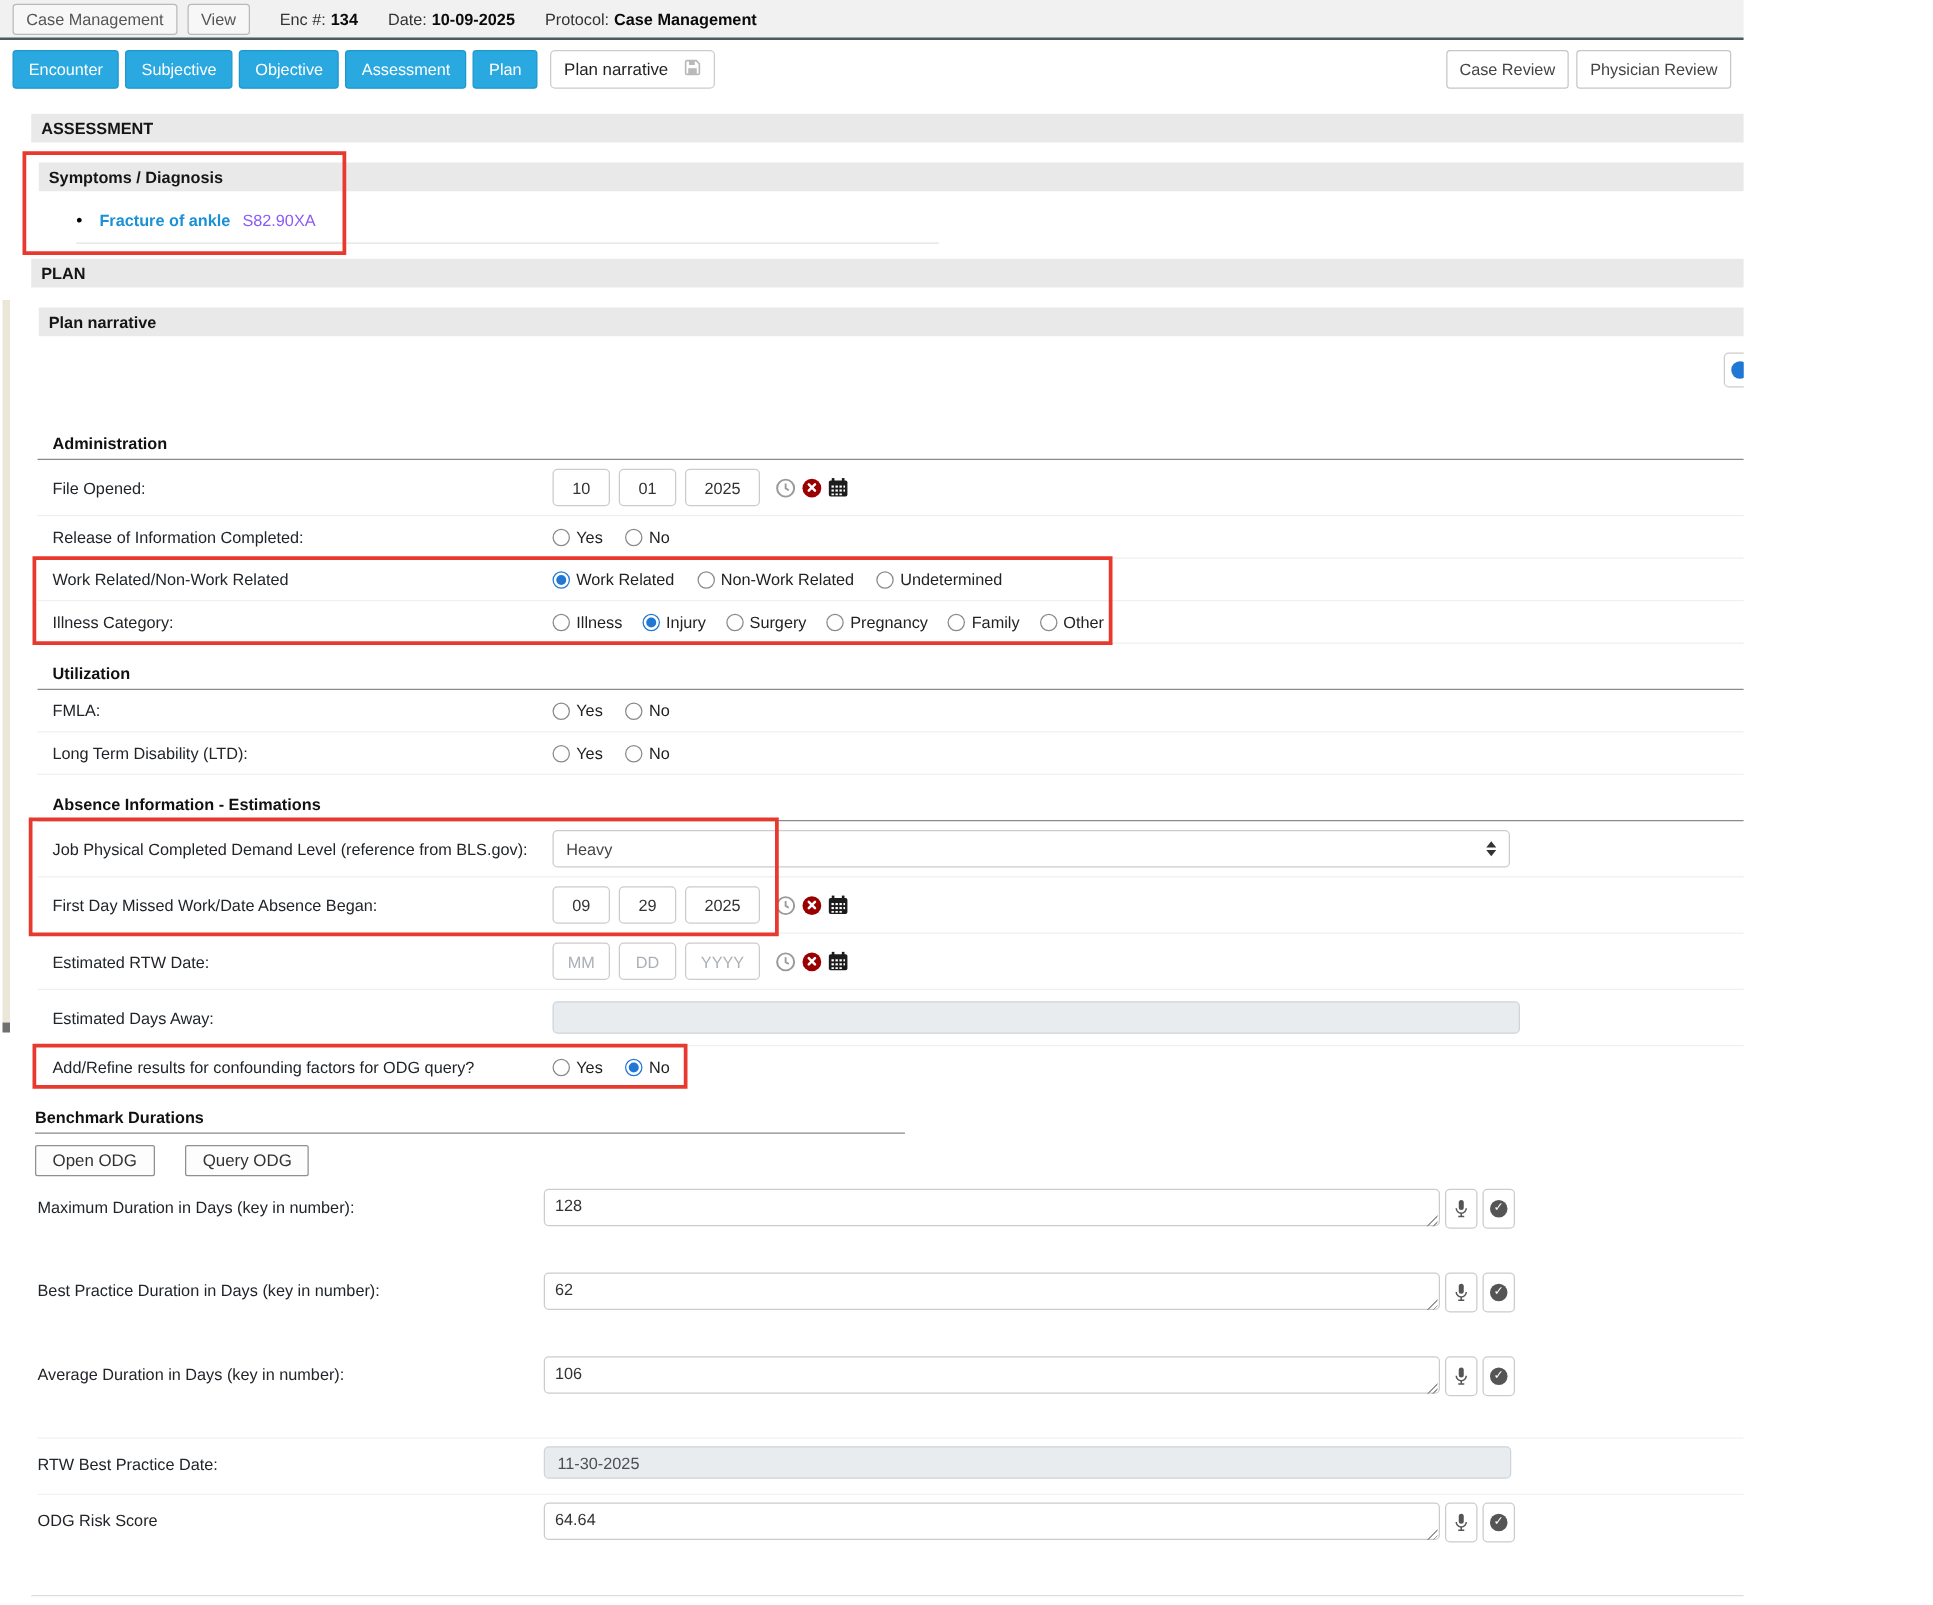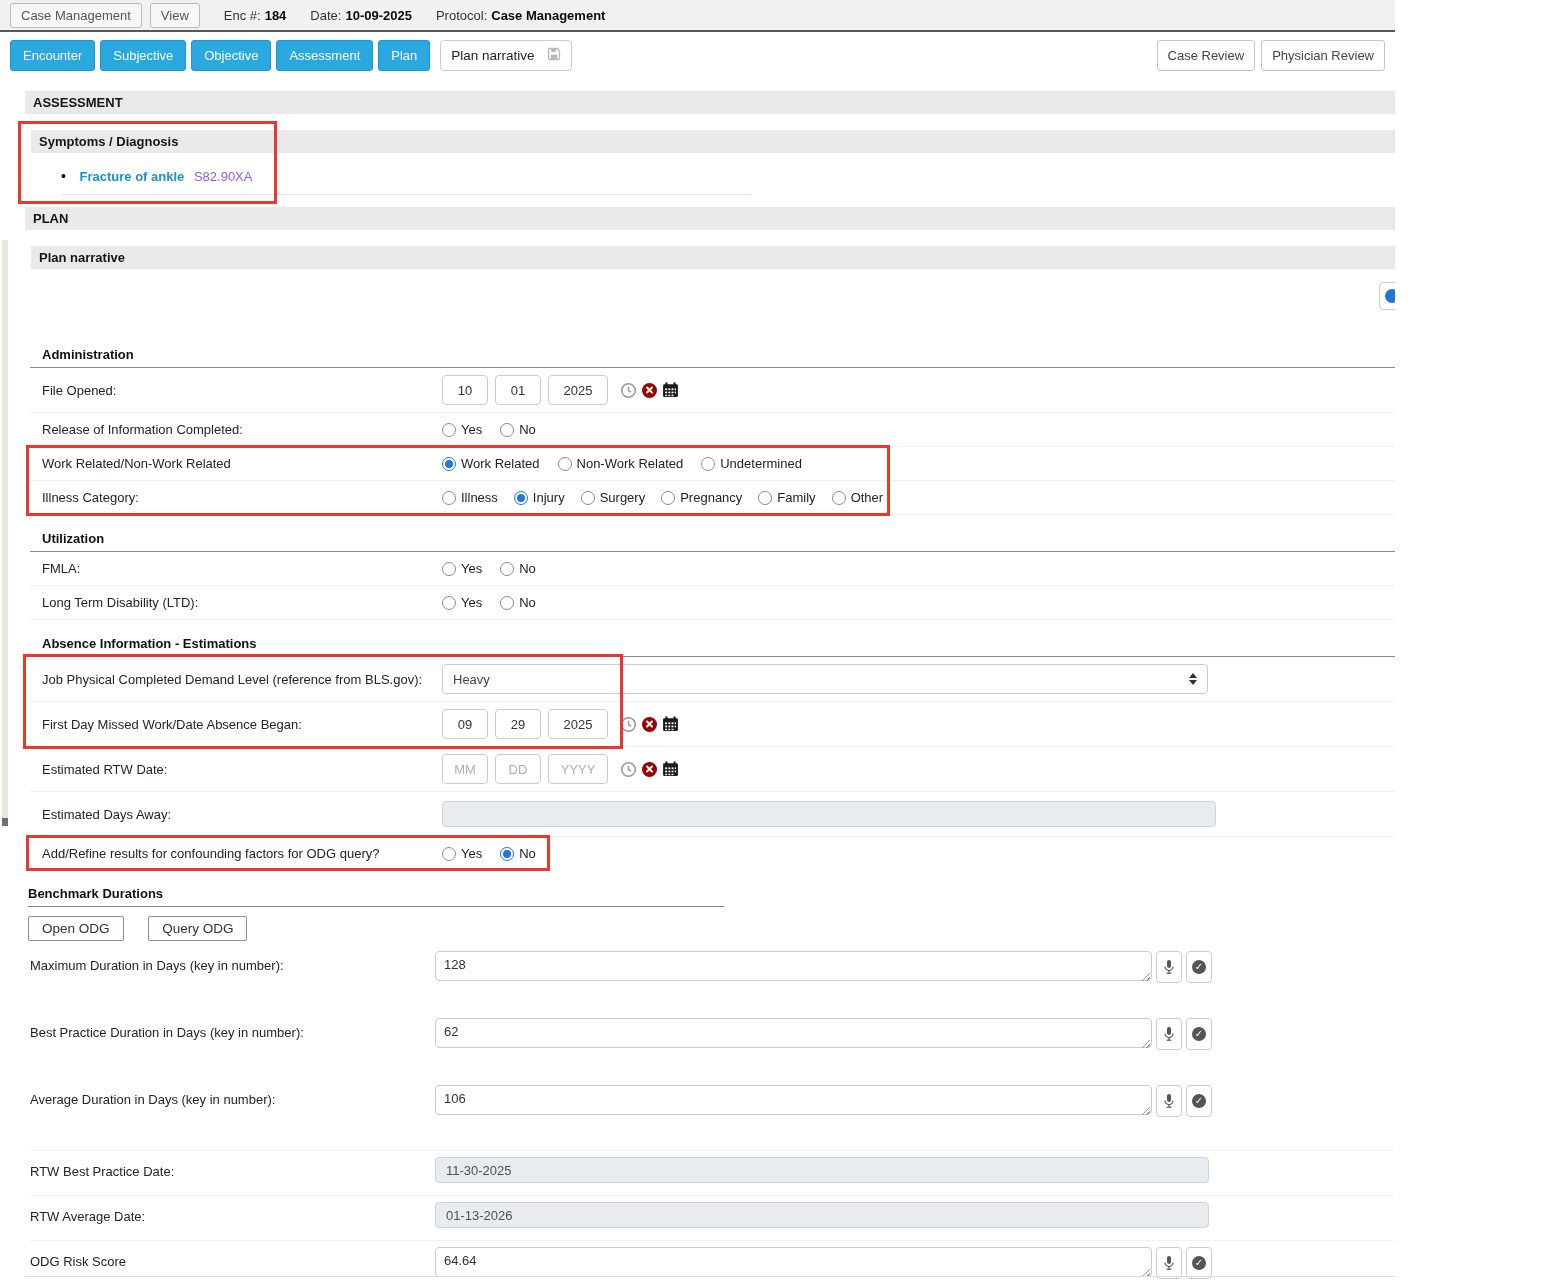--- a/index.html
+++ b/index.html
@@ -103,21 +103,21 @@
   .bottom-line{position:absolute;left:25px;right:0;top:1276px;border-top:1px solid #ddd;}
 </style>
 </head>
 <body>
 
 <div class="page">
 
   <div class="topbar">
     <button class="tb-btn">Case Management</button>
     <button class="tb-btn">View</button>
-    <span class="meta"><span>Enc #:</span><b>184</b></span>
+    <span class="meta"><span>Enc #:</span><b>134</b></span>
     <span class="meta"><span>Date:</span><b>10-09-2025</b></span>
     <span class="meta"><span>Protocol:</span><b>Case Management</b></span>
   </div>
 
   <div class="navbar">
     <button class="tab">Encounter</button>
     <button class="tab">Subjective</button>
     <button class="tab">Objective</button>
     <button class="tab">Assessment</button>
     <button class="tab">Plan</button>
@@ -445,24 +445,20 @@
       <span class="mini">
           <span class="chk-ic">✓</span>
         </span>
     </div>
 
     <div class="brow sep-line" style="margin-bottom:12px;padding-top:6px;">
       <span class="lbl2">RTW Best Practice Date:</span>
       <span class="ro">11-30-2025</span>
     </div>
 
-    <div class="brow sep-line" style="margin-bottom:12px;padding-top:6px;">
-      <span class="lbl2">RTW Average Date:</span>
-      <span class="ro">01-13-2026</span>
-    </div>
 
     <div class="brow sep-line" style="margin-bottom:30px;padding-top:6px;">
       <span class="lbl2">ODG Risk Score</span>
       <span class="ta-wrap"><textarea class="ta" style="">64.64</textarea><span class="rz"></span></span>
       <span class="mini">
           <svg width="12" height="16" viewBox="0 0 12 16">
             <rect x="4" y="1" width="4" height="8" rx="2" fill="#555"></rect>
             <path d="M2 7.5 a4 4 0 0 0 8 0" fill="none" stroke="#555" stroke-width="1.2"></path>
             <line x1="6" y1="11.5" x2="6" y2="14" stroke="#555" stroke-width="1.2"></line>
             <line x1="3.6" y1="14.2" x2="8.4" y2="14.2" stroke="#555" stroke-width="1.2"></line>

